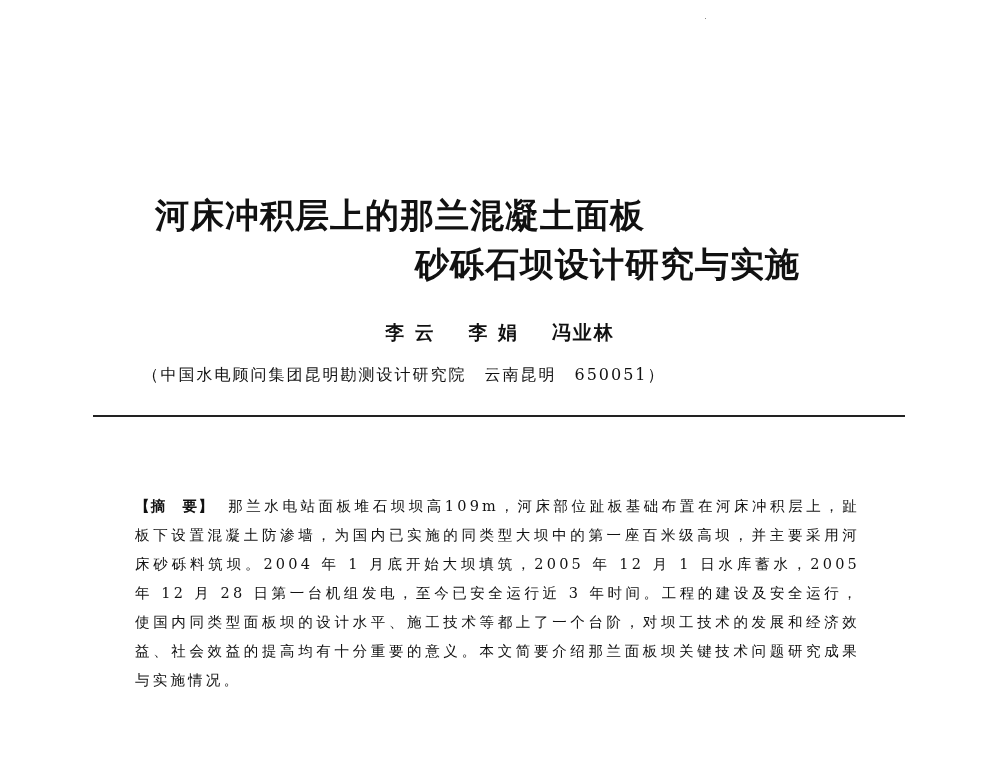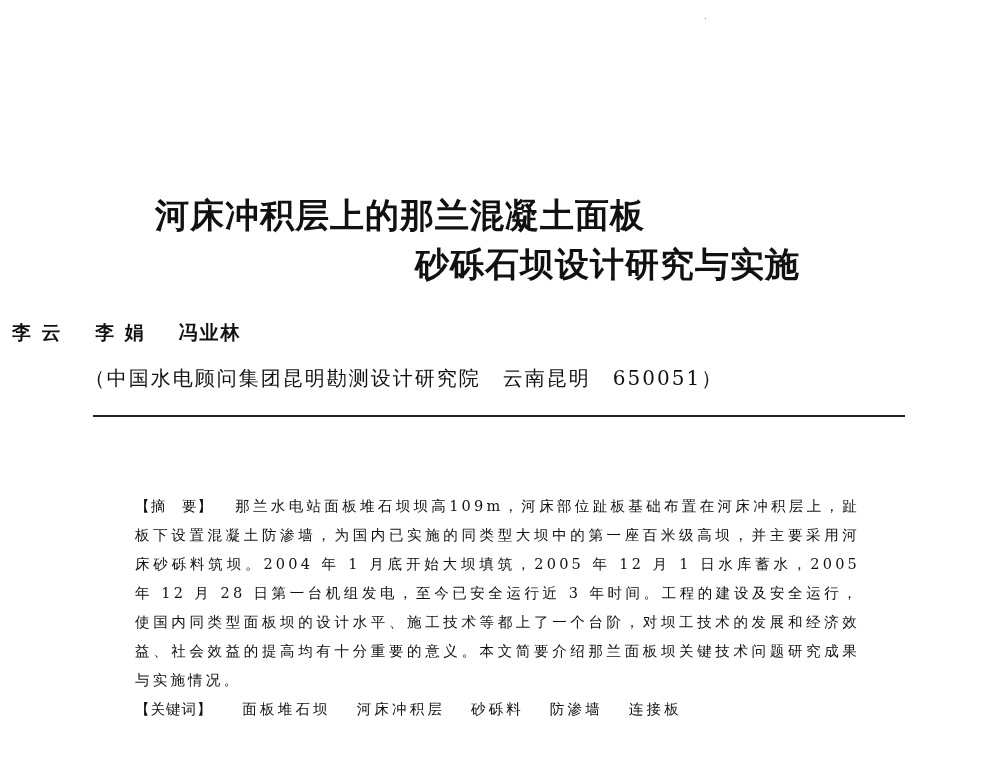--- a/index.html
+++ b/index.html
@@ -2,30 +2,30 @@
 <html><head>
 <meta charset="utf-8">
 <style>
   html, body { margin: 0; padding: 0; background: #ffffff; }
   body { width: 1000px; height: 760px; position: relative; overflow: hidden;
          font-family: "DejaVu Sans", "Liberation Sans", sans-serif; color: #111; }
   .title { position: absolute; left: 0; width: 800px; text-align: center;
            font-size: 34px; font-weight: bold; letter-spacing: 1px; color: #111; }
   .t1 { top: 193px; }
   .t2 { top: 242px; text-align: right; }
-  .authors { position: absolute; top: 320px; left: 0; width: 1000px; text-align: left;
+  .authors { position: absolute; top: 320px; left: 0; width: 1000px; text-align: center;
              font-family: "DejaVu Serif", serif; font-weight: bold; font-size: 19px; letter-spacing: 2px; }
   .authors span { margin: 0 12px; }
   .affil { position: absolute; top: 365px; left: 0; width: 808px; text-align: center;
-           font-family: "DejaVu Serif", serif; font-size: 20px; letter-spacing: 2px; }
+           font-family: "DejaVu Serif", serif; font-size: 16px; letter-spacing: 2px; }
   .rule { position: absolute; top: 415px; left: 93px; width: 812px; height: 2px; background: #222; }
   .abstract { position: absolute; top: 492px; left: 135px; width: 725px;
               font-family: "DejaVu Serif", serif; font-size: 14.5px; line-height: 29px;
               letter-spacing: 3.2px; text-align: justify; }
-  .abstract .label { font-weight: normal; font-family: "DejaVu Sans", sans-serif; letter-spacing: 1px; margin-right: 22px; }
+  .abstract .label { font-weight: bold; font-family: "DejaVu Sans", sans-serif; letter-spacing: 1px; margin-right: 14px; }
   .kw-line { display: block; }
   .kw { margin-right: 18px; }
   .dot { position: absolute; left: 705px; top: 18px; width: 1px; height: 1px; background: #888; }
 </style>
 </head>
 <body>
 
 <div class="dot"></div>
 
 <div class="title t1">河床冲积层上的那兰混凝土面板</div>
@@ -36,21 +36,13 @@
   <span>李 娟</span>
   <span>冯业林</span>
 </div>
 
 <div class="affil">（中国水电顾问集团昆明勘测设计研究院　云南昆明　650051）</div>
 
 <div class="rule"></div>
 
 <div class="abstract">
   <span class="label">【摘　要】</span><span>那兰水电站面板堆石坝坝高109m，河床部位趾板基础布置在河床冲积层上，趾板下设置混凝土防渗墙，为国内已实施的同类型大坝中的第一座百米级高坝，并主要采用河床砂砾料筑坝。2004 年 1 月底开始大坝填筑，2005 年 12 月 1 日水库蓄水，2005 年 12 月 28 日第一台机组发电，至今已安全运行近 3 年时间。工程的建设及安全运行，使国内同类型面板坝的设计水平、施工技术等都上了一个台阶，对坝工技术的发展和经济效益、社会效益的提高均有十分重要的意义。本文简要介绍那兰面板坝关键技术问题研究成果与实施情况。</span>
-  <span class="kw-line">
-    <span class="label">【关键词】</span>
-    <span class="kw">面板堆石坝</span>
-    <span class="kw">河床冲积层</span>
-    <span class="kw">砂砾料</span>
-    <span class="kw">防渗墙</span>
-    <span class="kw">连接板</span>
-  </span>
 </div>
 
 </body></html>

